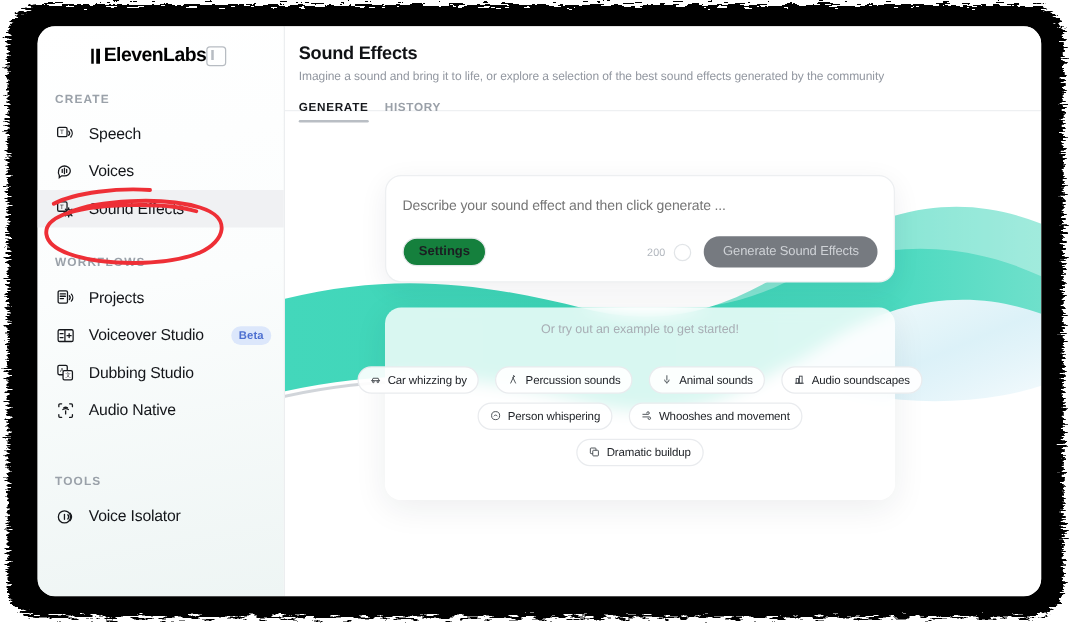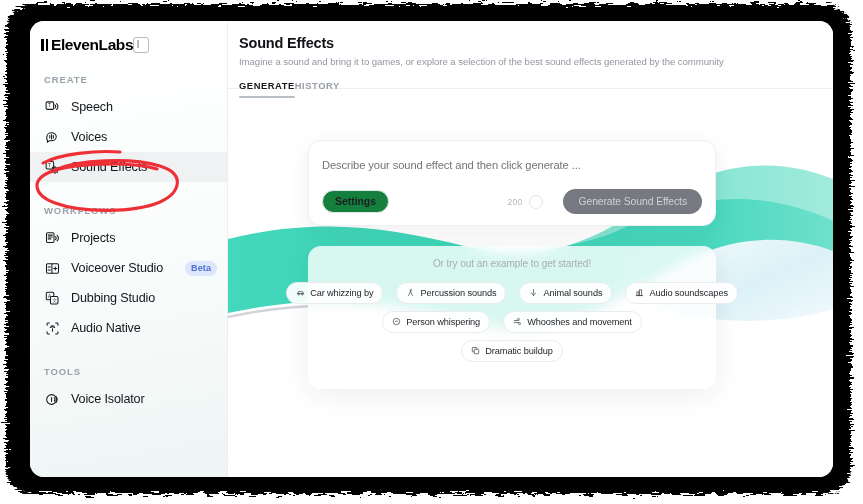--- a/index.html
+++ b/index.html
@@ -33,21 +33,21 @@
   
   .sidebar {
     position: absolute;
     left: 0; top: 0;
     width: 198px; height: 456px;
     background: linear-gradient(170deg, #ffffff 0%, #fbfdfd 45%, #eef5f4 100%);
     border-right: 1px solid #eceef0;
     box-sizing: border-box;
   }
   .logo-row {
-    display: flex; align-items: center; justify-content: flex-start;
+    display: flex; align-items: center; justify-content: center;
     padding: 15px 14px 0 11px;
   }
   .logo {
     font-size: 15.5px; font-weight: bold; color: #000;
     letter-spacing: -0.4px;
     display: flex; align-items: center;
   }
   .logo-bars { display: inline-flex; margin-right: 1px; }
   .logo-bars i {
     display: inline-block; width: 2.5px; height: 12px;
@@ -101,21 +101,21 @@
     overflow: hidden;
   }
   .main-head { padding: 14px 0 0 11px; position: relative; z-index: 5; }
   .page-title {
     font-size: 14.5px; font-weight: bold; color: #101215;
     letter-spacing: -0.2px;
   }
   .page-sub {
     font-size: 9.6px; color: #9297a0; margin-top: 5px; letter-spacing: -0.05px;
   }
-  .tabs { display: flex; margin-top: 13px; }
+  .tabs { display: flex; margin-top: 13px; gap: 13px; }
   .tab {
     font-size: 9.4px; font-weight: bold; letter-spacing: 0.55px;
     color: #9aa0a8; padding-bottom: 7px; cursor: pointer;
     position: relative;
   }
   .tab.active { color: #16181c; }
   .tab.active::after {
     content: ""; position: absolute; left: 0; right: 0; bottom: 0;
     height: 2.5px; background: #b9bec4; border-radius: 2px;
   }
@@ -161,21 +161,21 @@
   }
   .counter {
     margin-left: auto; font-size: 8.6px; color: #b3b8bf;
     letter-spacing: 0.2px;
   }
   .ring {
     width: 12px; height: 12px; border-radius: 50%;
     border: 1.4px solid #e2e5e8; margin-left: 7px;
   }
   .gen-btn {
-    margin-left: 20px;
+    margin-left: 10px;
     background: #767a80; color: #cfd2d6;
     font-size: 10.4px; border-radius: 15px;
     padding: 7px 15px; border: none; cursor: pointer;
     font-family: "Liberation Sans", sans-serif;
     letter-spacing: -0.1px;
   }
 
   
   .examples-card {
     position: absolute;
@@ -184,21 +184,21 @@
     background: rgba(255,255,255,0.80);
     border-radius: 13px;
     box-shadow: 0 6px 26px rgba(24,35,52,0.08);
     padding: 12px 14px 15px 14px;
     box-sizing: border-box;
     z-index: 6;
     backdrop-filter: blur(6px);
   }
   .examples-title {
     text-align: center; font-size: 10px; color: #a8adb4;
-    margin-bottom: 13px; letter-spacing: -0.05px;
+    margin-bottom: 24px; letter-spacing: -0.05px;
   }
   .chip-row {
     display: flex; justify-content: center; gap: 13px;
     margin-bottom: 7px; flex-wrap: nowrap;
   }
   .chip {
     display: inline-flex; align-items: center; gap: 5px;
     background: rgba(255,255,255,0.92);
     border: 1px solid #e9ebee;
     border-radius: 13px;
@@ -328,21 +328,21 @@
               <path d="M4.6 2.2H3.1a.9.9 0 0 0-.9.9v1.5M11.4 2.2h1.5a.9.9 0 0 1 .9.9v1.5M4.6 13.8H3.1a.9.9 0 0 1-.9-.9v-1.5M11.4 13.8h1.5a.9.9 0 0 0 .9-.9v-1.5" stroke-linecap="round"></path>
               <path d="M6.4 5.6a3 3 0 0 1 3.2 0" stroke-linecap="round"></path>
               <path d="M5.6 7a4.4 4.4 0 0 1 4.8 0" stroke-linecap="round"></path>
               <path d="M8 8.2v2.6" stroke-linecap="round"></path>
             </svg>
           </span>
           <span class="lbl">Audio Native</span>
         </div>
       </div>
 
-      <div class="section-label" style="margin-top:23px">TOOLS</div>
+      <div class="section-label" style="margin-top:37px">TOOLS</div>
 
       <div style="margin-top:7px">
         <div class="nav-item">
           <span class="ico">
             <svg width="15" height="15" viewBox="0 0 16 16" fill="none" stroke="#16181c" stroke-width="1.1">
               <circle cx="7" cy="8" r="5.2"></circle>
               <path d="M7 5.9v4.2" stroke-linecap="round"></path>
               <path d="M9.9 6.2a2.8 2.8 0 0 1 0 3.6M11.8 4.9a5 5 0 0 1 0 6.2" stroke-linecap="round"></path>
             </svg>
           </span>
@@ -373,21 +373,21 @@
         <path d="M0,218 C90,196 160,206 240,226 C320,246 370,216 430,178 C500,134 560,140 605,158
                  L605,230 C560,214 500,210 432,254 C372,292 318,320 240,300 C162,280 92,272 0,292 Z" fill="url(#tealGrad)"></path>
 
         <path d="M0,296 C92,276 162,284 240,304 C300,319 350,304 400,272" fill="none" stroke="#c9ced3" stroke-width="2.4" stroke-linecap="round" opacity="0.85"></path>
 
         <path d="M0,140 L605,140 L605,200 C540,170 470,170 400,205 C330,240 260,225 180,208 C110,193 50,190 0,200 Z" fill="#ffffff" opacity="0.35"></path>
       </svg>
 
       <div class="main-head">
         <div class="page-title">Sound Effects</div>
-        <div class="page-sub">Imagine a sound and bring it to games, or explore a selection of the best sound effects generated by the community</div>
+        <div class="page-sub">Imagine a sound and bring it to life, or explore a selection of the best sound effects generated by the community</div>
         <div class="tabs">
           <div class="tab active">GENERATE</div>
           <div class="tab">HISTORY</div>
         </div>
       </div>
       <div class="head-rule"></div>
 
       <div class="prompt-card">
         <input class="prompt-input" type="text" placeholder="Describe your sound effect and then click generate ..." style="">
         <div class="prompt-row">

